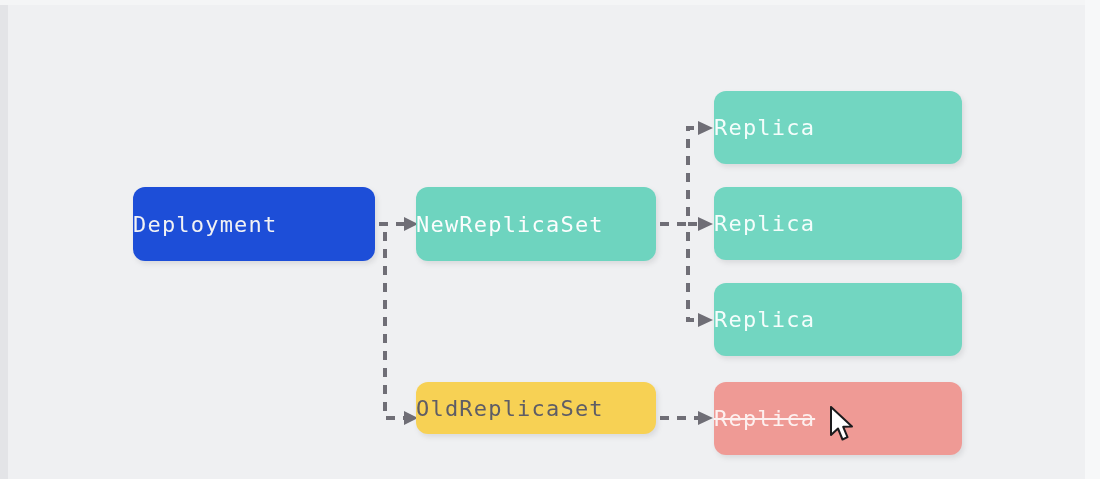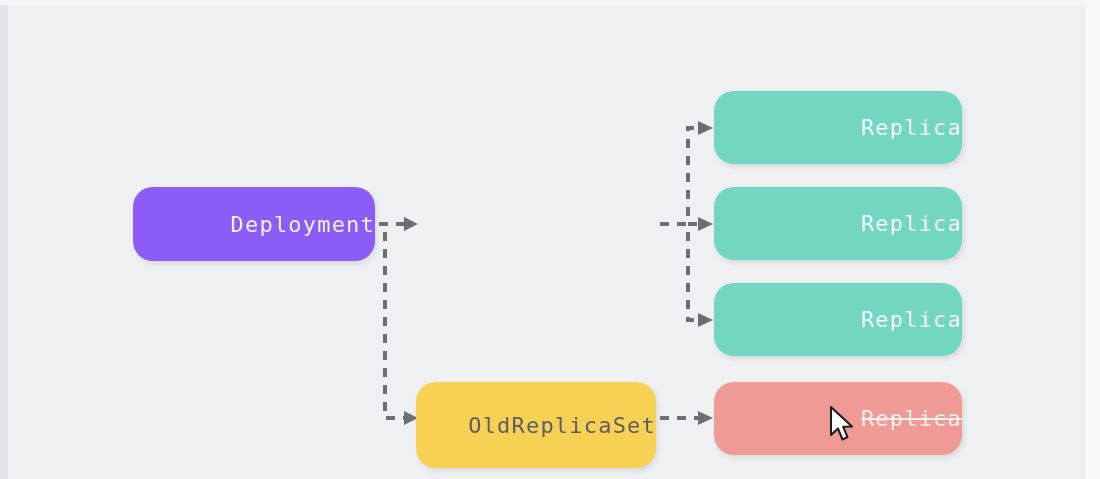--- a/index.html
+++ b/index.html
@@ -46,31 +46,31 @@
     font-family: "DejaVu Sans Mono", monospace;
     font-size: 24px;
     font-weight: bold;
     letter-spacing: 2.2px;
     color: #7b7c83;
     white-space: nowrap;
   }
 
   .node {
     position: absolute;
-    border-radius: 20px;
+    border-radius: 12px;
     display: flex;
     align-items: center;
-    justify-content: flex-end;
+    justify-content: flex-start;
     font-family: "DejaVu Sans Mono", monospace;
     font-size: 22px;
     letter-spacing: 1.2px;
     box-shadow: 2px 3px 5px rgba(120,120,130,0.18);
   }
   .node.deployment {
-    background: #8b5cf6;
+    background: #1d4ed8;
     color: #f2f2f4;
   }
   .node.replicaset-new {
     background: #6ed4bf;
     color: #fbfdfd;
   }
   .node.replicaset-old {
     background: #f7d154;
     color: #5e5d66;
   }
@@ -141,22 +141,25 @@
     <polygon class="arrowhead" points="698,313 713,320 698,327"></polygon>
 
     <path class="conn" d="M 660 418 L 700 418"></path>
     <polygon class="arrowhead" points="698,411 713,418 698,425"></polygon>
   </svg>
 
   <div class="node deployment" style="left:133px; top:187px; width:242px; height:74px;">
     <span>Deployment</span>
   </div>
 
+  <div class="node replicaset-new" style="left:416px; top:187px; width:240px; height:74px;">
+    <span>NewReplicaSet</span>
+  </div>
 
-  <div class="node replicaset-old" style="left:416px; top:382px; width:240px; height:86px;">
+  <div class="node replicaset-old" style="left:416px; top:382px; width:240px; height:52px;">
     <span>OldReplicaSet</span>
   </div>
 
   <div class="node replica" style="left:714px; top:91px; width:248px; height:73px;">
     <span>Replica</span>
   </div>
 
   <div class="node replica" style="left:714px; top:187px; width:248px; height:73px;">
     <span>Replica</span>
   </div>

